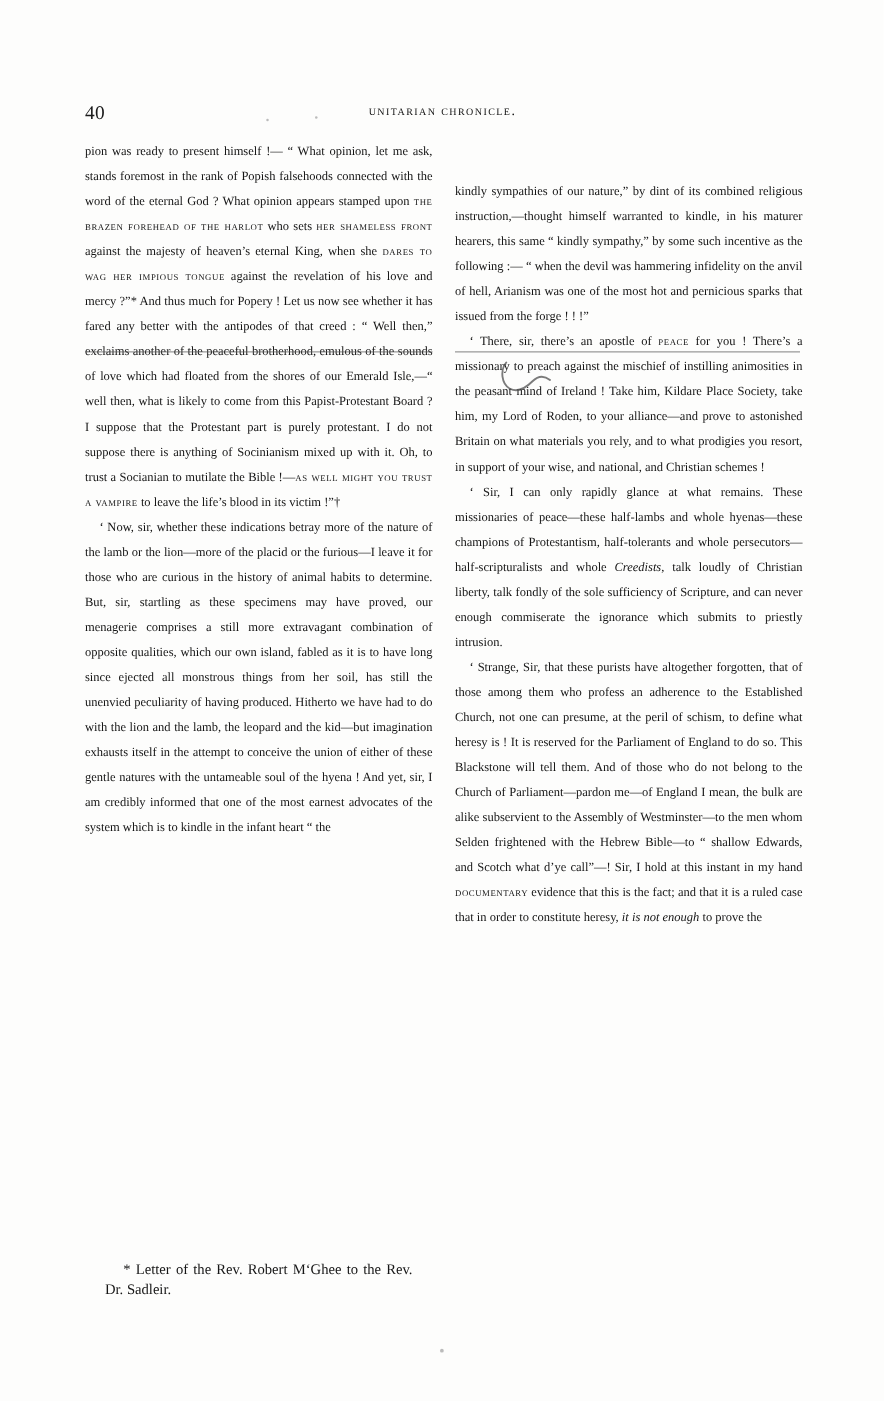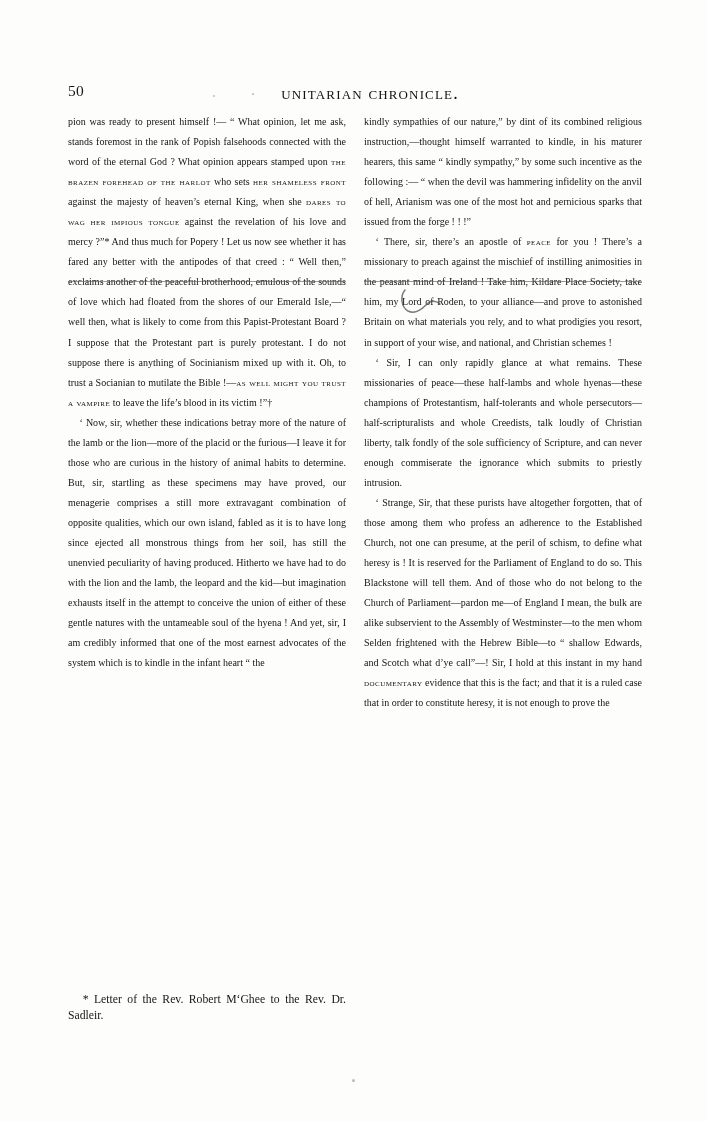--- a/index.html
+++ b/index.html
@@ -28,25 +28,25 @@
   .folio {
     position: absolute;
     left: 0;
     top: 0;
     font-size: 15.5px;
     letter-spacing: 0.3px;
     color: #1a1a1a;
   }
   .head-title {
     position: absolute;
-    left: 16px;
+    left: 0;
     top: 1px;
     width: 572px;
     text-align: center;
-    font-size: 18px;
+    font-size: 11px;
     font-variant: small-caps;
     text-transform: lowercase;
     letter-spacing: 1.15px;
     color: #121212;
   }
 
   
   .columns {
     position: absolute;
     left: 68px;
@@ -65,44 +65,44 @@
   .para {
     margin: 0;
     font-size: 10px;
     line-height: 20.05px;
     text-align: justify;
     text-justify: inter-word;
     color: #141414;
     hyphens: manual;
   }
   .para + .para { text-indent: 1.15em; }
-  .para.noindent { text-indent: 0; }
+  .para.noindent { text-indent: 0; margin-top: 32px; }
 
   .sc {
     font-variant: small-caps;
     text-transform: lowercase;
     letter-spacing: 0.45px;
   }
-  .it { }
+  .it { font-style: italic; }
 
   
   .footnotes {
     position: absolute;
     left: 0;
     top: 880px;
     width: 278px;
   }
   .fn-rule {
     width: 0;
     height: 0;
     border: 0;
     margin: 0;
   }
   .footnote {
-    margin: 0;
+    margin: 16px;
     font-size: 11.7px;
     line-height: 16.1px;
     text-align: justify;
     text-indent: 1.25em;
     color: #161616;
   }
 
   
   .artifact { position: absolute; pointer-events: none; }
   .strike-line {
@@ -116,21 +116,21 @@
     border-radius: 50%;
     opacity: 0.5;
   }
 </style>
 </head>
 <body>
 
 <div class="page">
 
   <div class="running-head">
-    <span class="folio">50</span>
+    <span class="folio">40</span>
     <span class="head-title">UNITARIAN CHRONICLE.</span>
   </div>
 
   <div class="columns">
 
     <div class="col col-left">
       <p class="para">pion was ready to present himself !— “ What opinion, let me ask, stands foremost in the rank of Popish falsehoods connected with the word of the eternal God ? What opinion appears stamped upon <span class="sc">THE BRAZEN FOREHEAD OF THE HARLOT</span> who sets <span class="sc">HER SHAMELESS FRONT</span> against the majesty of heaven’s eternal King, when she <span class="sc">DARES TO WAG HER IMPIOUS TONGUE</span> against the revelation of his love and mercy ?”* And thus much for Popery ! Let us now see whether it has fared any better with the antipodes of that creed : “ Well then,” exclaims another of the peaceful brotherhood, emulous of the sounds of love which had floated from the shores of our Emerald Isle,—“ well then, what is likely to come from this Papist-Protestant Board ? I suppose that the Protestant part is purely protestant. I do not suppose there is anything of Socinianism mixed up with it. Oh, to trust a Socianian to mutilate the Bible !—<span class="sc">AS WELL MIGHT YOU TRUST A VAMPIRE</span> to leave the life’s blood in its victim !”†</p>
       <p class="para">‘ Now, sir, whether these indications betray more of the nature of the lamb or the lion—more of the placid or the furious—I leave it for those who are curious in the history of animal habits to determine. But, sir, startling as these specimens may have proved, our menagerie comprises a still more extravagant combination of opposite qualities, which our own island, fabled as it is to have long since ejected all monstrous things from her soil, has still the unenvied peculiarity of having produced. Hitherto we have had to do with the lion and the lamb, the leopard and the kid—but imagination exhausts itself in the attempt to conceive the union of either of these gentle natures with the untameable soul of the hyena ! And yet, sir, I am credibly informed that one of the most earnest advocates of the system which is to kindle in the infant heart “ the</p>
 
       <div class="footnotes">

